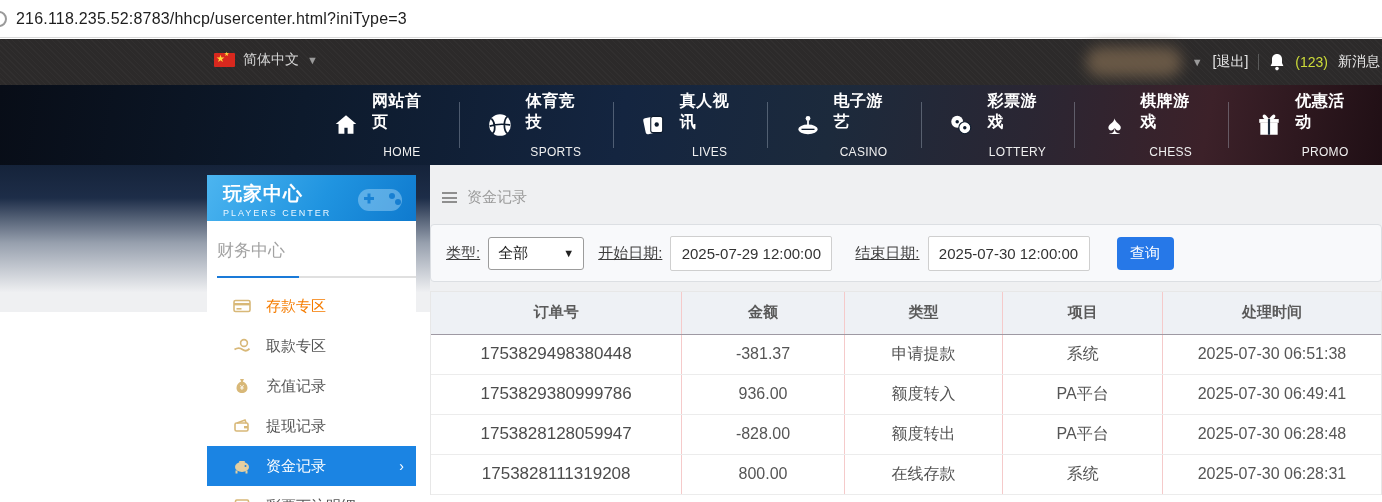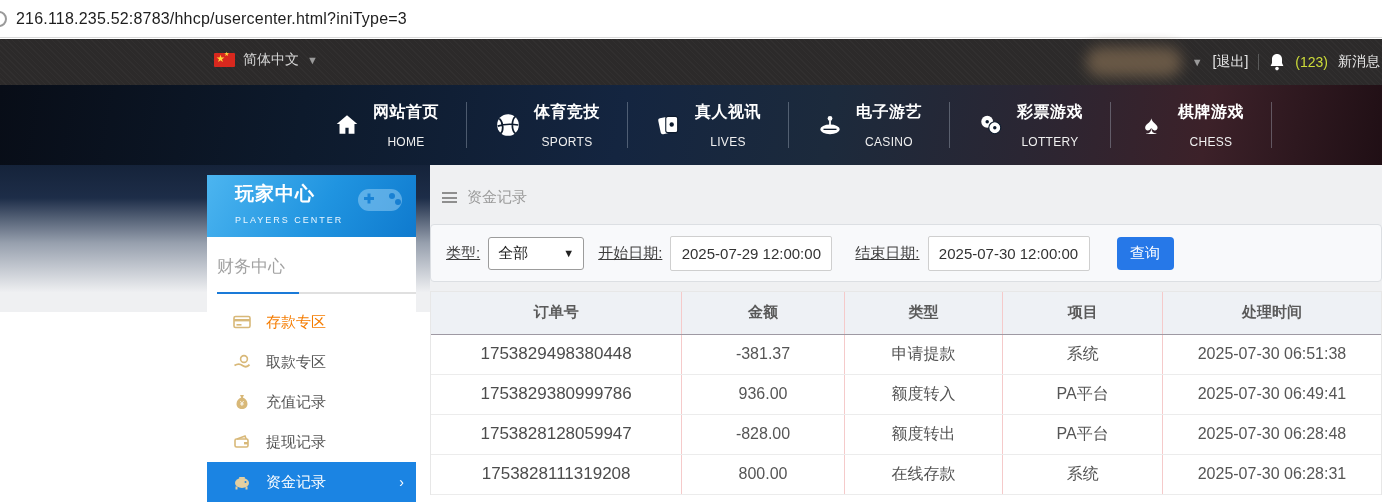--- a/index.html
+++ b/index.html
@@ -43,24 +43,24 @@
   .nav-cn { color:#fff; font-size:16px; font-weight:bold; letter-spacing:.5px; }
   .nav-en { color:#f0f0f0; font-size:12px; margin-top:12px; letter-spacing:.3px; }
 
   
   .band { position:absolute; left:0; top:165px; width:1382px; height:147px; background:#eff0f2; }
   .hero-fade { position:absolute; left:0; top:165px; width:430px; height:150px;
     background:linear-gradient(180deg,#15233a 0%,#1d2d48 22%,rgba(92,106,128,.6) 52%,rgba(239,240,242,0) 85%); }
 
   
   .sidebar { position:absolute; left:207px; top:175px; width:209px; height:340px; background:#fff; }
-  .sidebar-header { height:62px; background:linear-gradient(120deg,#4cb5f0 0%,#2094e0 55%,#0f7ace 100%);
-    position:relative; padding:6px 0 0 28px; overflow:hidden; }
+  .sidebar-header { height:46px; background:linear-gradient(120deg,#4cb5f0 0%,#2094e0 55%,#0f7ace 100%);
+    position:relative; padding:6px 0 0 16px; overflow:hidden; }
   .sidebar-title { color:#fff; font-size:19px; font-weight:bold; letter-spacing:1px; }
-  .sidebar-sub { color:#eaf6ff; font-size:9px; letter-spacing:2px; margin-top:8px; }
+  .sidebar-sub { color:#eaf6ff; font-size:9px; letter-spacing:2px; margin-top:1px; }
   .gamepad { position:absolute; right:8px; top:4px; opacity:.4; }
   .section-head { padding:18px 0 0 10px; }
   .section-title { color:#a2a2a2; font-size:17px; }
   .section-rule { margin-top:14px; height:2px; background:#e0e0e0; position:relative; }
   .section-rule::before { content:""; position:absolute; left:0; top:0; width:82px; height:2px; background:#1a7ad8; }
   .menu { margin-top:8px; }
   .menu-item { height:40px; display:flex; align-items:center; gap:15px; padding-left:25px;
     font-size:15px; color:#555; cursor:pointer; position:relative; }
   .menu-item.orange { color:#f57c00; }
   .menu-item.active { background:#1b84e3; color:#fff; }
@@ -208,20 +208,34 @@
       <span class="nav-icon">
           <span class="spade-glyph">♠</span>
         </span>
       <span class="nav-text">
         <span class="nav-cn">棋牌游戏</span>
         <span class="nav-en">CHESS</span>
       </span>
     </div>
     <div class="nav-sep"></div>
 
+    <div class="nav-item">
+      <span class="nav-icon">
+        <svg width="26" height="26" viewBox="0 0 24 24">
+          <rect x="4" y="10" width="16" height="11" fill="#fff"></rect>
+          <rect x="3" y="6.5" width="18" height="3.5" fill="#fff"></rect>
+          <rect x="11" y="6.5" width="2" height="14.5" fill="#1c2a3c"></rect>
+          <path d="M8 6.5c-2-1-2.5-3.5-1-4s3 1.5 5 4c2-2.5 3.5-4.5 5-4s1 3-1 4z" fill="#fff"></path>
+        </svg>
+      </span>
+      <span class="nav-text">
+        <span class="nav-cn">优惠活动</span>
+        <span class="nav-en">PROMO</span>
+      </span>
+    </div>
 
   </div>
 </div>
 
 <div class="band"></div>
 <div class="hero-fade"></div>
 
 <div class="sidebar">
   <div class="sidebar-header">
     <div class="sidebar-title">玩家中心</div>

